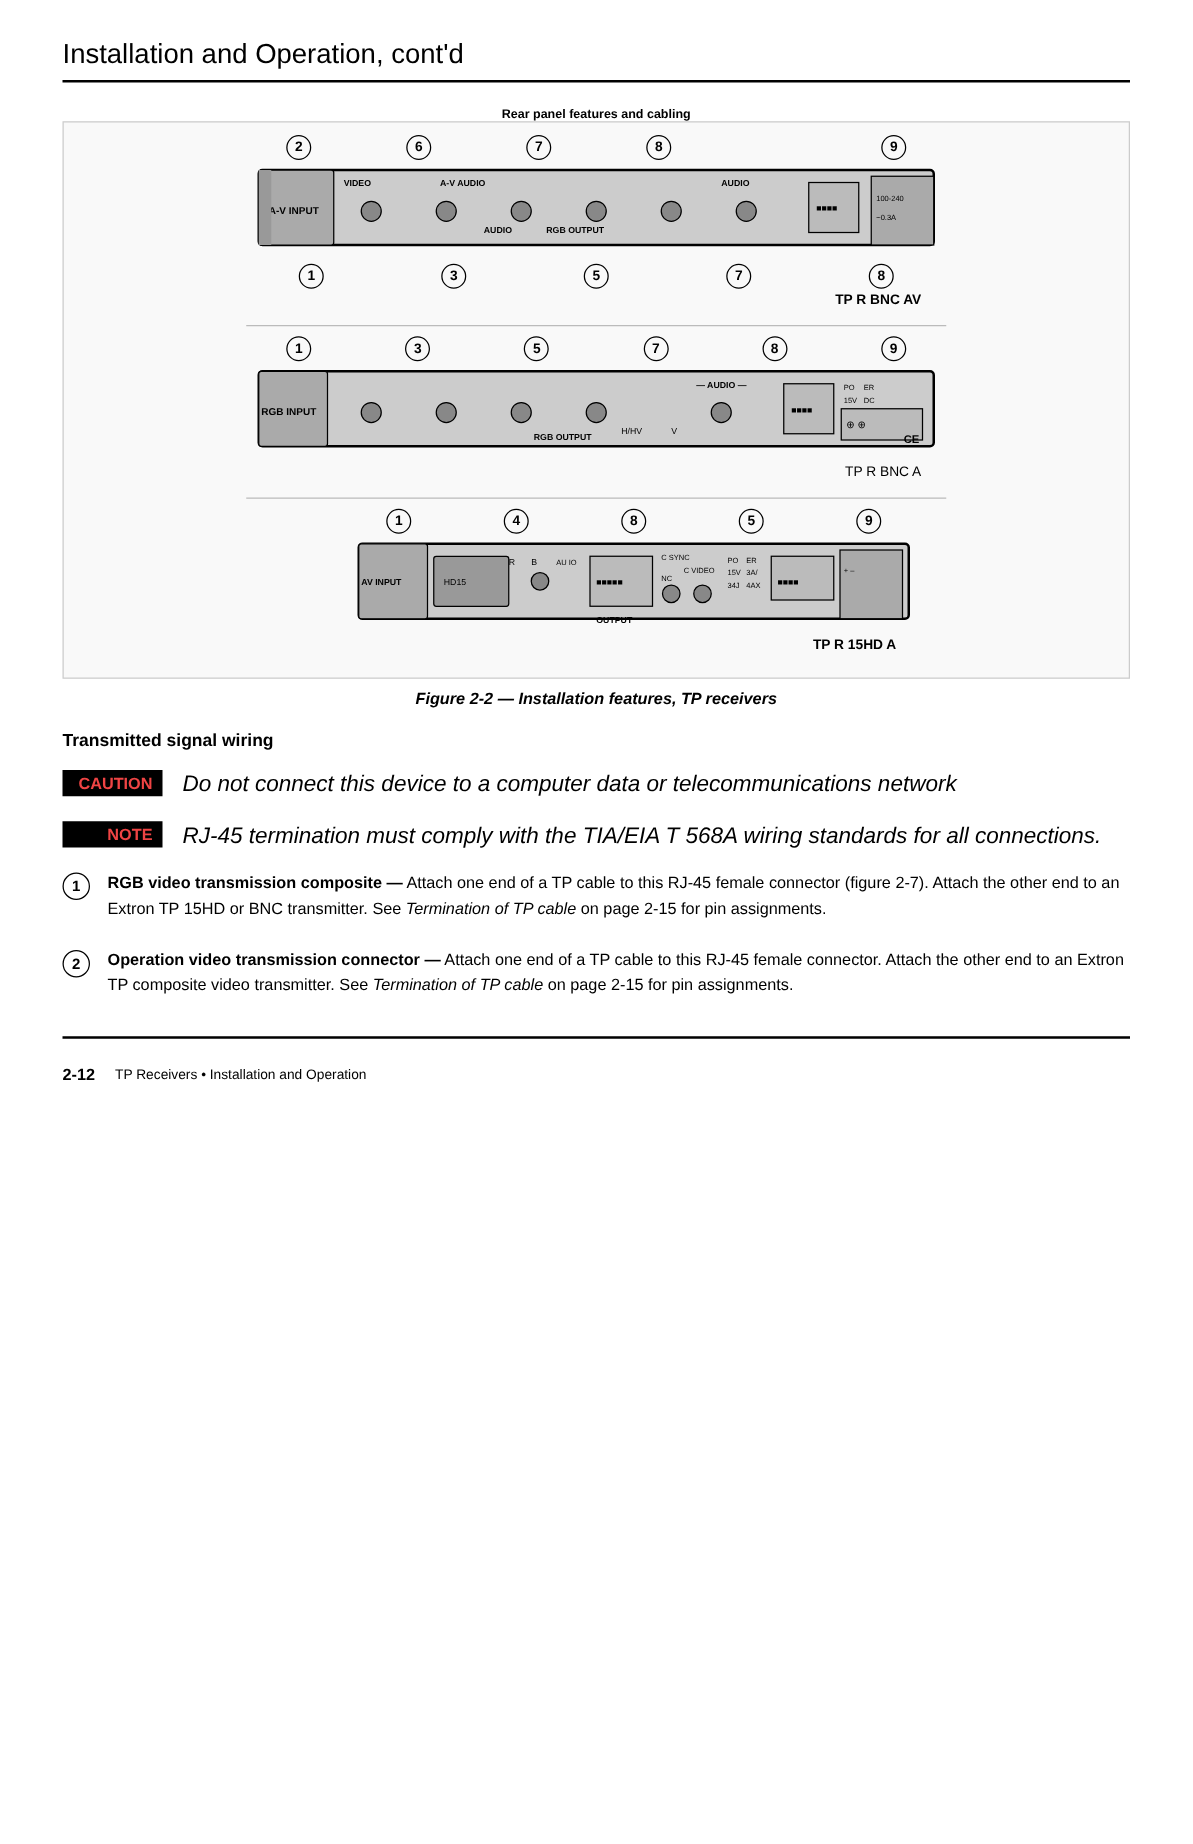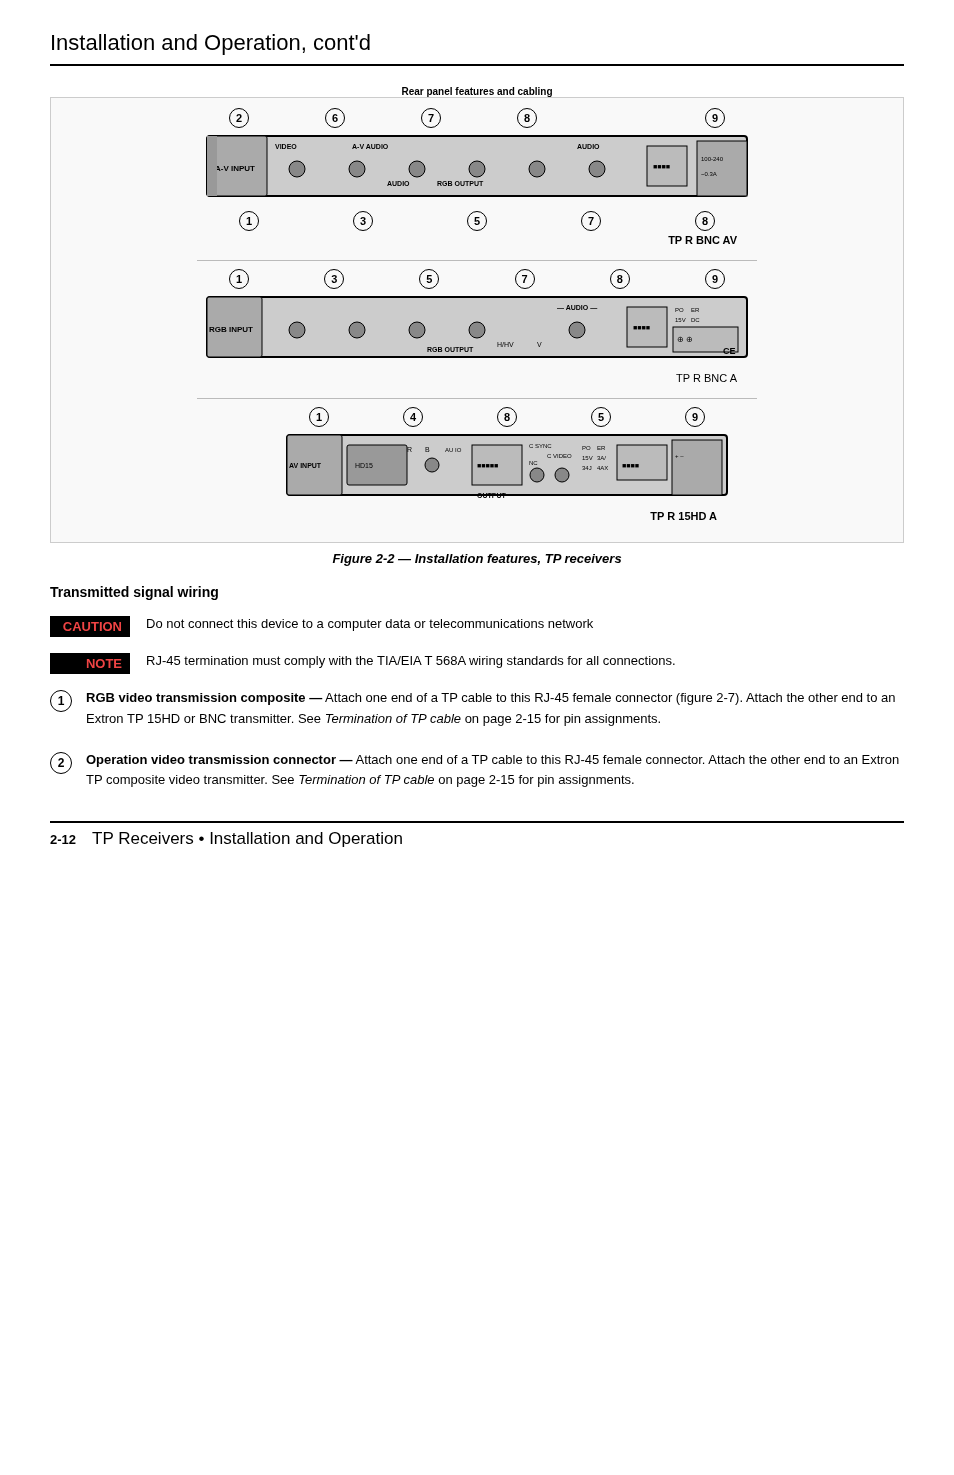--- a/index.html
+++ b/index.html
@@ -85,21 +85,22 @@
       color: #ef4444;
       margin-right: 16px;
       min-width: 80px;
       text-align: right;
       flex-shrink: 0;
       margin-top: 2px;
     }
     .caution-badge { background: #000; }
     .note-badge { background: #000; }
     .notice-text {
-      font-size: 13px;
+      font-size: 18px;
+      font-style: italic;
       line-height: 1.5;
     }
     .bullet-list {
       list-style: none;
       padding: 0;
     }
     .bullet-item {
       display: flex;
       align-items: flex-start;
       margin-bottom: 20px;
@@ -125,31 +126,31 @@
     .bullet-text strong {
       font-weight: bold;
     }
     .bullet-text em {
       font-style: italic;
     }
     
     .page-footer {
       border-top: 2px solid #000;
       margin-top: 30px;
-      padding-top: 6px;
+      padding-top: 21px;
       display: flex;
       align-items: center;
     }
     .footer-page {
       font-size: 13px;
       font-weight: bold;
       margin-right: 16px;
     }
     .footer-text {
-      font-size: 17px;
+      font-size: 11px;
     }
     
     svg text {
       font-family: Arial, Helvetica, sans-serif;
     }
   </style>
 </head>
 <body>
 
 <div class="page-title">Installation and Operation, cont'd</div>

